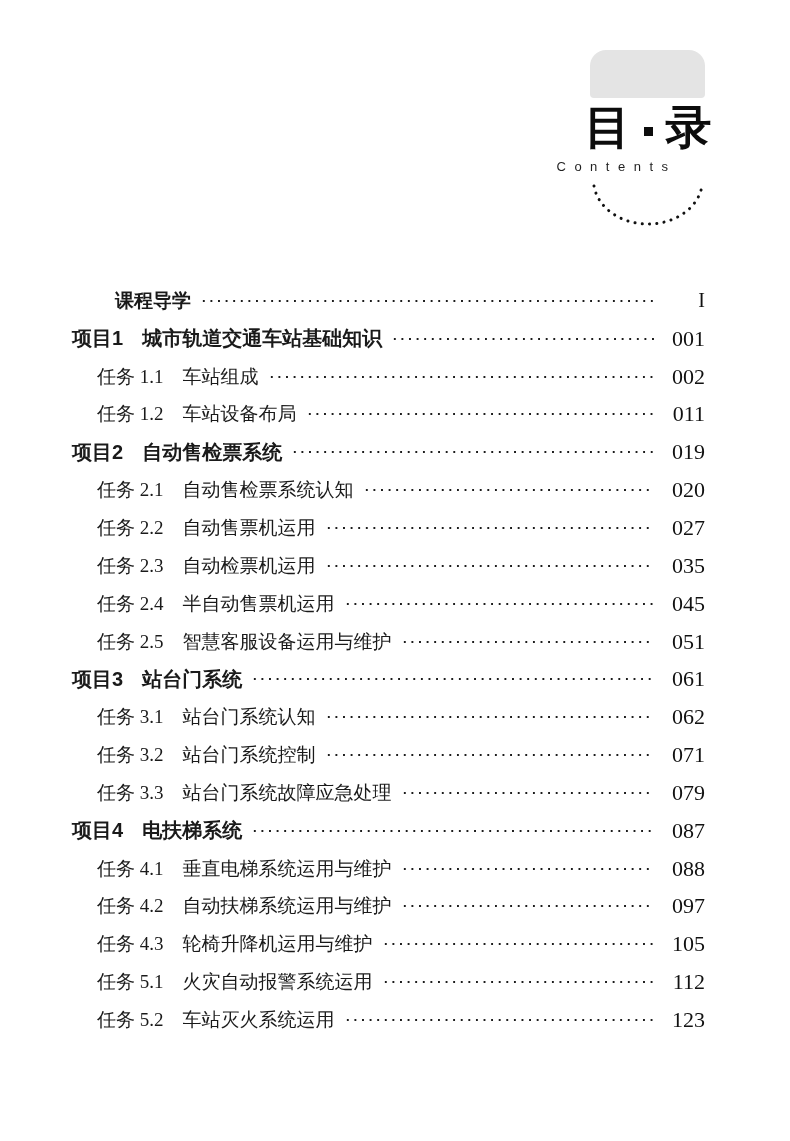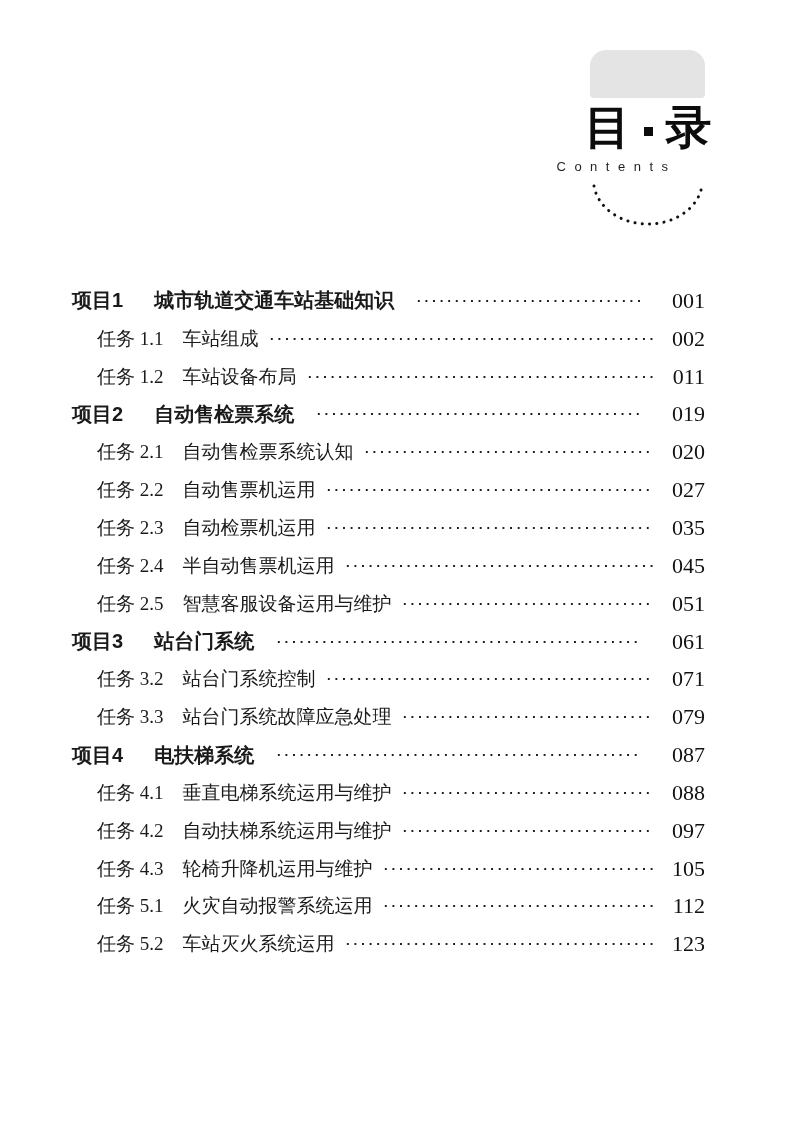--- a/index.html
+++ b/index.html
@@ -123,21 +123,20 @@
     font-size: 19px;
   }
   .row-intro .page-num {
     font-size: 20px;
   }
   .row-project {
     padding-left: 0;
     font-family: "Liberation Sans", sans-serif;
     font-weight: bold;
     font-size: 20px;
-    gap: 12px;
   }
   .row-task {
     padding-left: 25px;
     font-family: "Liberation Serif", serif;
     font-weight: 400;
     font-size: 19px;
     justify-content: center;
   }
 </style>
 </head>
@@ -153,20 +152,26 @@
     <span>录</span>
   </div>
 
   <div class="page-subtitle">Contents</div>
 
   <svg class="arc-decoration" viewBox="0 0 126 60" xmlns="http://www.w3.org/2000/svg">
     <path d="M 9 6 A 54.5 44 0 0 0 117 6" fill="none" stroke="#111111" stroke-width="3" stroke-dasharray="0.1 7.2" stroke-linecap="round"></path>
   </svg>
 
   <div class="toc" id="toc-list">
+    <div class="toc-row row-intro">
+
+      <span class="title-text">课程导学</span>
+      <span class="leader"></span>
+      <span class="page-num">I</span>
+    </div>
 
     <div class="toc-row row-project">
       <span class="label">项目1</span>
       <span class="title-text">城市轨道交通车站基础知识</span>
       <span class="leader"></span>
       <span class="page-num">001</span>
     </div>
 
     <div class="toc-row row-task">
       <span class="label">任务 1.1</span>
@@ -224,20 +229,26 @@
       <span class="page-num">051</span>
     </div>
 
     <div class="toc-row row-project">
       <span class="label">项目3</span>
       <span class="title-text">站台门系统</span>
       <span class="leader"></span>
       <span class="page-num">061</span>
     </div>
 
+    <div class="toc-row row-task">
+      <span class="label">任务 3.1</span>
+      <span class="title-text">站台门系统认知</span>
+      <span class="leader"></span>
+      <span class="page-num">062</span>
+    </div>
 
     <div class="toc-row row-task">
       <span class="label">任务 3.2</span>
       <span class="title-text">站台门系统控制</span>
       <span class="leader"></span>
       <span class="page-num">071</span>
     </div>
 
     <div class="toc-row row-task">
       <span class="label">任务 3.3</span>

